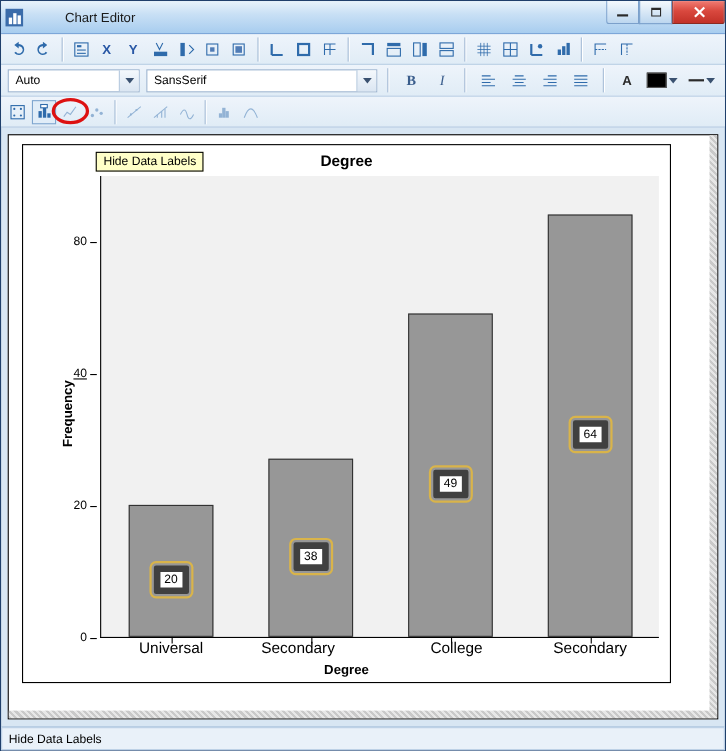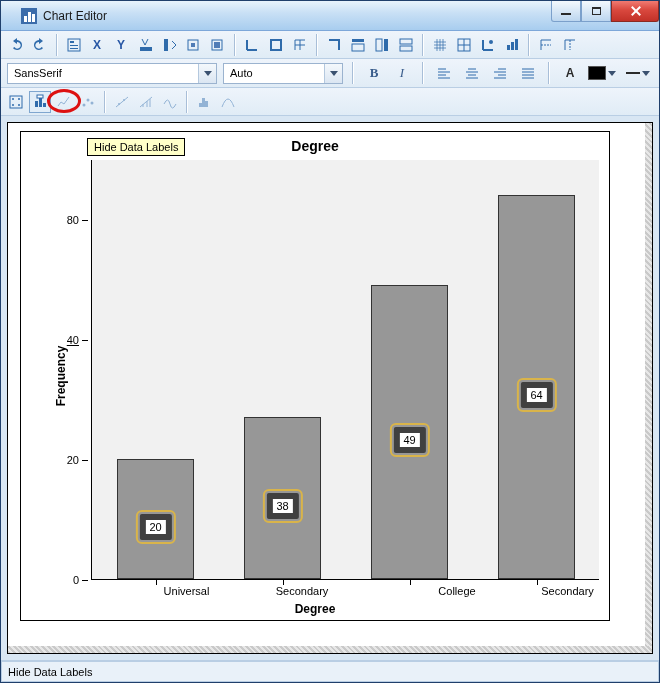--- a/index.html
+++ b/index.html
@@ -19,22 +19,23 @@
     background: #d8e6f3;
     display: flex;
     flex-direction: column;
   }
   .titlebar {
     height: 30px;
     background: linear-gradient(to bottom, #e8f3fb 0%, #c9e0f5 40%, #a8cdef 100%);
     border-bottom: 1px solid #7da7d9;
     display: flex;
     align-items: center;
-    padding: 0 0 0 20px;
+    padding: 0 0 0 4px;
     position: relative;
+    gap: 32px;
   }
   .titlebar .app-icon {
     width: 16px; height: 16px;
     background: #3b6caa;
     display: flex; align-items: flex-end; justify-content: space-around;
     padding: 2px;
   }
   .titlebar .app-icon span { display:inline-block; width:3px; background:#fff; }
   .titlebar .title-text { margin-left: 6px; color: #1a1a1a; font-size: 12px; }
   .win-btns { position: absolute; right: 0; top: 0; display:flex; height: 21px; }
@@ -223,22 +224,21 @@
     outline-offset: 2px;
     border-radius: 2px;
     padding: 1px 4px;
     font-size: 11px;
     z-index: 3;
   }
   .xtick-lbl {
     position:absolute;
     bottom: -18px;
     transform: translateX(-50%);
-    font-size: 11px;
-    margin-left: 31px;
+    font-size: 14px;
   }
   .xtick {
     position:absolute; bottom:-6px; width:1px; height:6px; background:#000;
   }
 
   .statusbar {
     height: 22px;
     background: linear-gradient(to bottom,#eef4fb,#dfeaf4);
     border-top:1px solid #b9cee4;
     display:flex;
@@ -405,28 +405,28 @@
       </div>
     <div class="tbtn">
         <svg viewBox="0 0 16 16">
           <path d="M3 13V3h10" stroke="#2f6bab" fill="none"></path>
           <path d="M8 3v10" stroke="#2f6bab" stroke-dasharray="2 1"></path>
         </svg>
       </div>
   </div>
 
   <div class="fontbar">
-    <div class="combo" style="width:210px">
-      <div class="combo-text" style="flex:1">SansSerif</div>
+    <div class="combo" style="width:120px">
+      <div class="combo-text" style="flex:1">Auto</div>
       <div class="combo-btn">
           <div class="caret-down"></div>
         </div>
     </div>
-    <div class="combo" style="width:120px">
-      <div class="combo-text" style="flex:1">Auto</div>
+    <div class="combo" style="width:210px">
+      <div class="combo-text" style="flex:1">SansSerif</div>
       <div class="combo-btn">
           <div class="caret-down"></div>
         </div>
     </div>
     <div class="sep"></div>
     <div class="tbtn bold">B</div>
     <div class="tbtn italic">I</div>
     <div class="sep"></div>
     <div class="tbtn">
         <svg viewBox="0 0 16 16">
@@ -538,21 +538,21 @@
             <div class="data-label" style="left: 63.5px; bottom: 52px; top: auto; position: absolute; transform: translate(-50%, 50%);">20</div>
             <div class="xtick" style="left: 63.5px;"></div>
             <div class="xtick-lbl" style="left: 63.5px;">Universal</div>
             <div class="bar" style="left: 152.4px; width: 76.2px; height: 162px;"></div>
             <div class="data-label" style="left: 190.5px; bottom: 73px; top: auto; position: absolute; transform: translate(-50%, 50%);">38</div>
             <div class="xtick" style="left: 190.5px;"></div>
             <div class="xtick-lbl" style="left: 179px;">Secondary</div>
             <div class="bar" style="left: 279.4px; width: 76.2px; height: 294px;"></div>
             <div class="data-label" style="left: 317.5px; bottom: 139px; top: auto; position: absolute; transform: translate(-50%, 50%); text-align: right;">49</div>
             <div class="xtick" style="left: 317.5px;"></div>
-            <div class="xtick-lbl" style="left: 334px;">College</div>
+            <div class="xtick-lbl" style="left: 323px;">College</div>
             <div class="bar" style="left: 406.4px; width: 76.2px; height: 384px;"></div>
             <div class="data-label" style="left: 444.5px; bottom: 184px; top: auto; position: absolute; transform: translate(-50%, 50%);">64</div>
             <div class="xtick" style="left: 444.5px;"></div>
             <div class="xtick-lbl" style="left: 444.5px;">Secondary</div>
           </div>
 
         <div class="xaxis-label">Degree</div>
       <div class="ytick" style="top: 448px;"></div>
           <div class="ylbl" style="top: 448px;">0</div>
           <div class="ytick" style="top: 328px;"></div>

